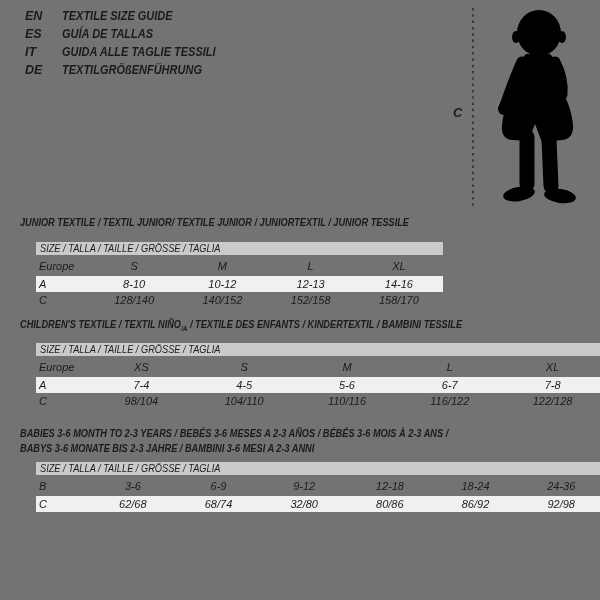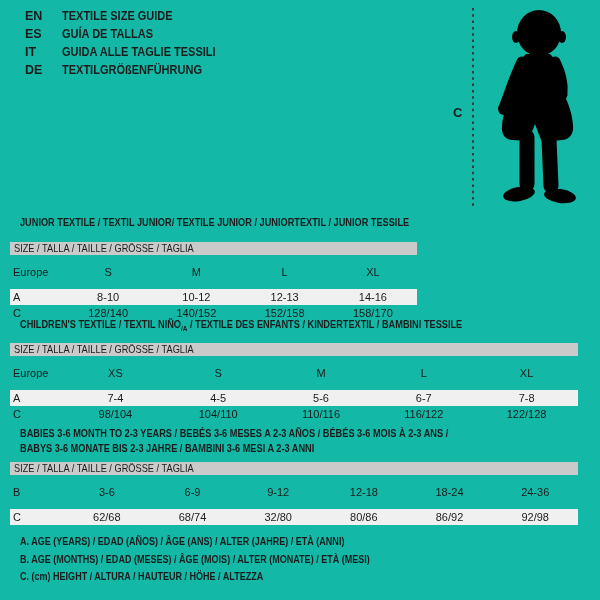--- a/index.html
+++ b/index.html
@@ -1,18 +1,18 @@
 <!DOCTYPE html>
 <html style="--band: #cacaca; --alt_row: #f0f0f0; --text: #1b1b1b;"><head>
 <meta charset="utf-8">
 <style>
   :root { --band:#cacaca; --alt_row:#f0f0f0; --text:#1b1b1b; }
   html,body { margin:0; padding:0; background:#fff; }
-  .page { position:relative; width:600px; height:600px; background:#14b8a6;
-          font-family:"Liberation Sans", sans-serif; color:var(--text); overflow:hidden; }
+  .page { position:relative; width:600px; height:600px; background:#737373;
+          font-family:"Liberation Sans", sans-serif; color:var(--text); overflow:hidden;font-style:italic; }
 
   
   .lang-block { position:absolute; left:25px; top:7px; }
   .lang-row { display:flex; height:18px; align-items:center; font-weight:bold;
               font-size:12.5px; white-space:nowrap; }
   .lang-code { width:37px; flex:0 0 37px; }
   .lang-title { transform:scaleX(.88); transform-origin:0 50%; }
 
   
   .dash-line { position:absolute; left:470px; top:8px; }
@@ -21,29 +21,29 @@
 
   
   .sec-title { position:absolute; left:20px; margin:0; font-size:11.5px; font-weight:bold;
                white-space:nowrap; transform:scaleX(.8); transform-origin:0 0; }
   #junior-title { top:216px; }
   #children-title { top:318px; }
   #babies-title { top:426px; line-height:15px; }
   .sub { font-size:8px; vertical-align:sub; }
 
   
-  .size-table { position:absolute; left:10px; }
+  .size-table { position:absolute; left:36px; }
   #junior-tbl { top:242px; width:407px; }
   #children-tbl { top:343px; width:568px; }
   #babies-tbl { top:462px; width:568px; }
   .band-row { height:13px; background:var(--band); font-size:11px; line-height:13px;
               padding-left:4px; white-space:nowrap; }
   .band-row span { display:inline-block; transform:scaleX(.84); transform-origin:0 50%; }
   .trow { display:flex; align-items:center; font-size:11px; }
-  .h17 { height:34px; } .h16 { height:16px; }
+  .h17 { height:21px; } .h16 { height:16px; }
   .lcell { width:54px; flex:0 0 54px; padding-left:3px; box-sizing:border-box; }
   .cell { flex:1; text-align:center; }
   .alt { background:var(--alt_row); }
 
   
   .footnotes { position:absolute; left:20px; top:533px; }
   .footnote { height:17.5px; line-height:17.5px; font-weight:bold; font-size:11px;
               white-space:nowrap; transform:scaleX(.82); transform-origin:0 50%; }
 </style>
 </head>
@@ -170,19 +170,14 @@
       <div class="lcell">C</div>
       <div class="cell">62/68</div>
       <div class="cell">68/74</div>
       <div class="cell">32/80</div>
       <div class="cell">80/86</div>
       <div class="cell">86/92</div>
       <div class="cell">92/98</div>
     </div>
   </div>
 
-  <div class="footnotes">
-    <div class="footnote">A. AGE (YEARS) / EDAD (AÑOS) / ÂGE (ANS) / ALTER (JAHRE) / ETÀ (ANNI)</div>
-    <div class="footnote">B. AGE (MONTHS) / EDAD (MESES) / ÂGE (MOIS) / ALTER (MONATE) / ETÀ (MESI)</div>
-    <div class="footnote">C. (cm) HEIGHT / ALTURA / HAUTEUR / HÖHE / ALTEZZA</div>
-  </div>
 
 </div>
 
 </body></html>

